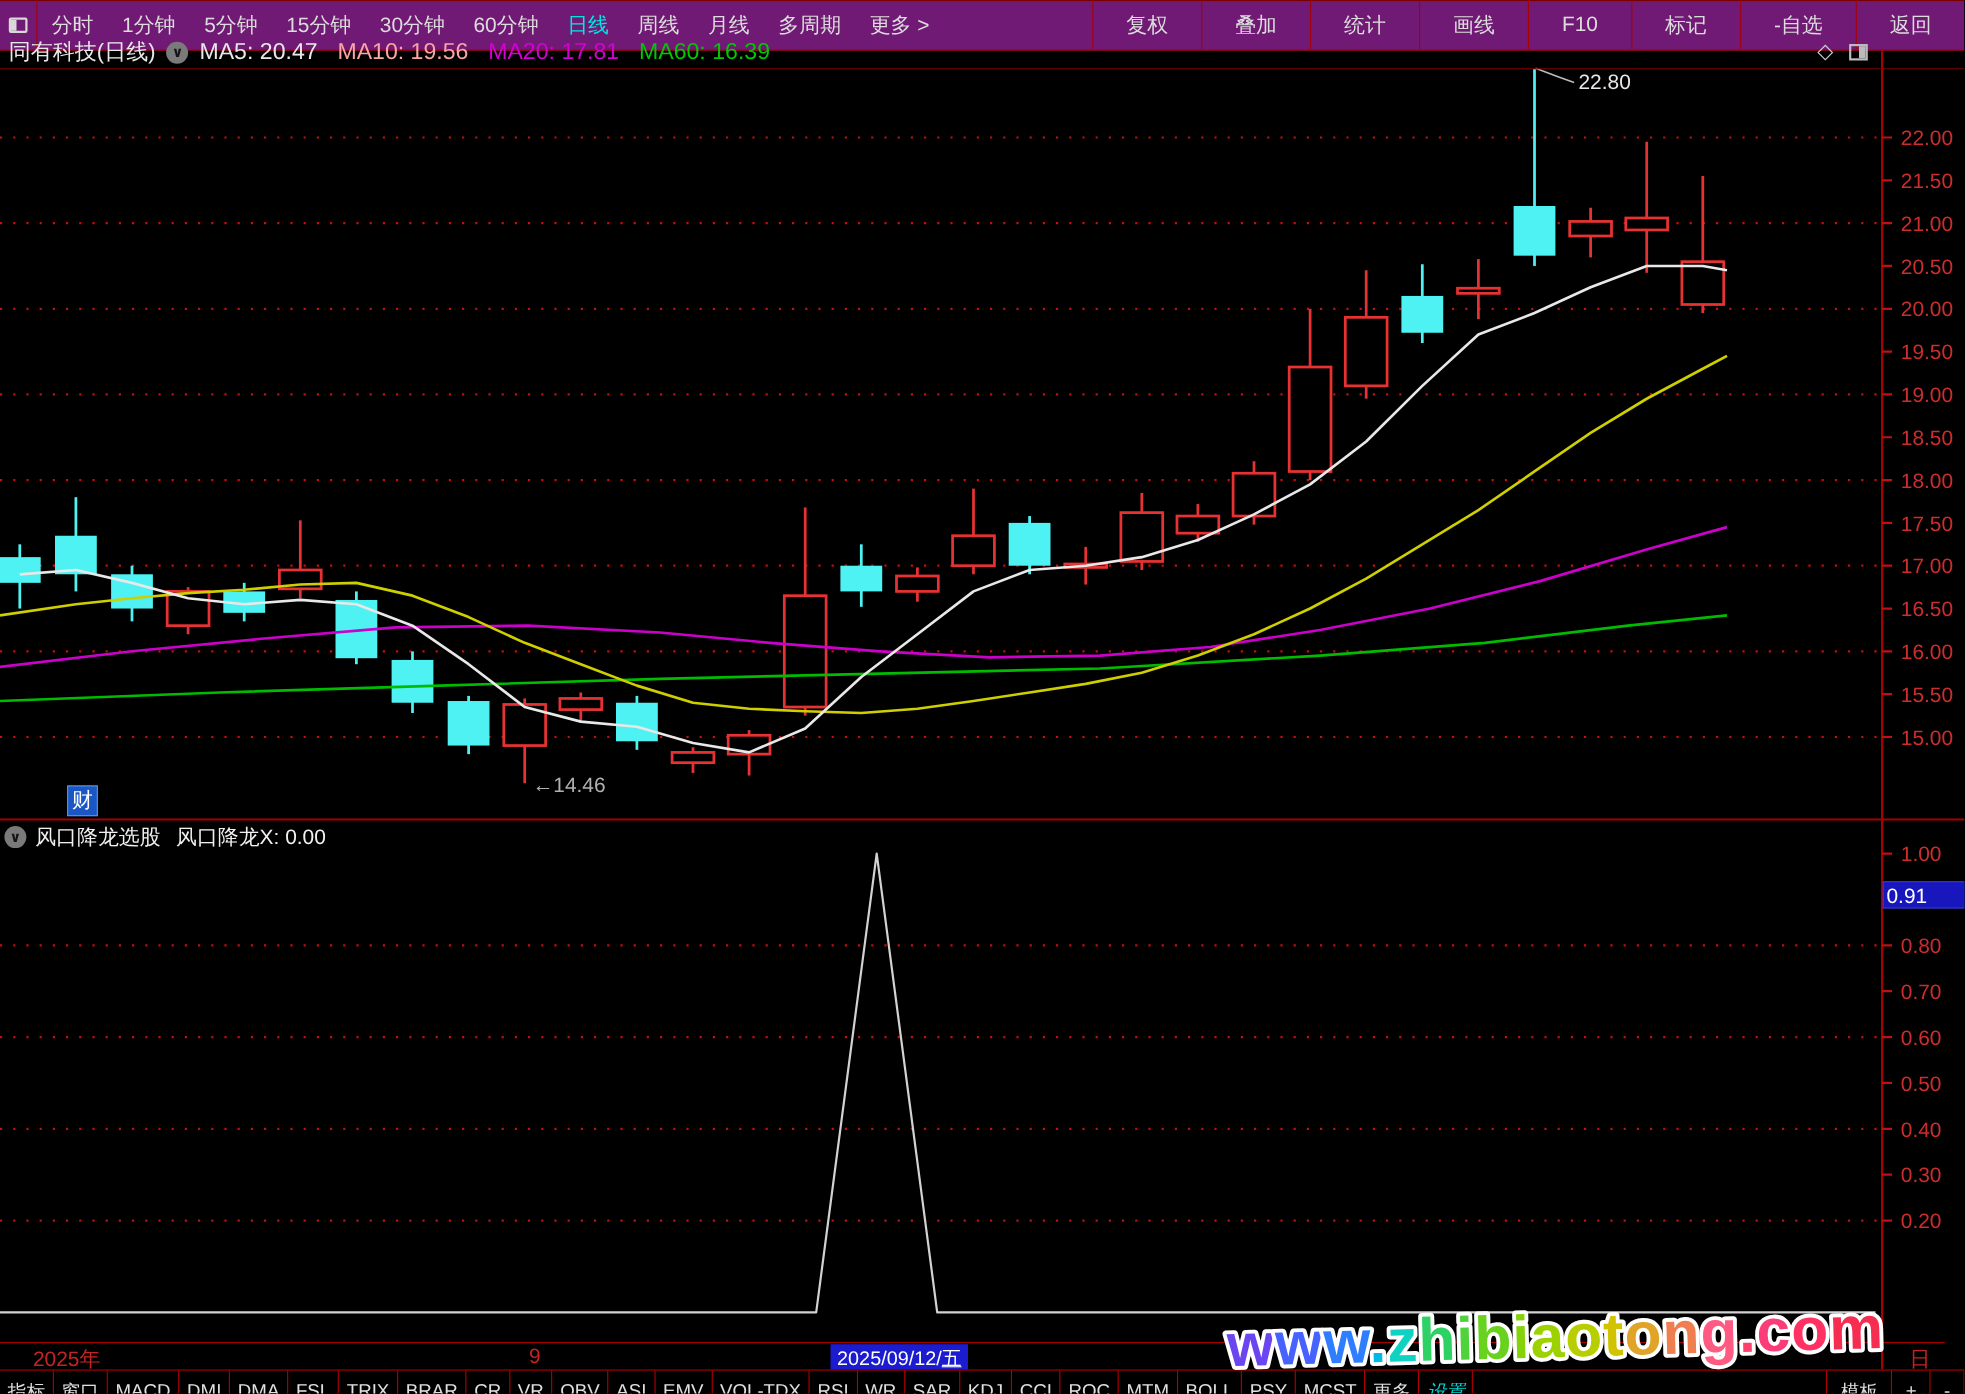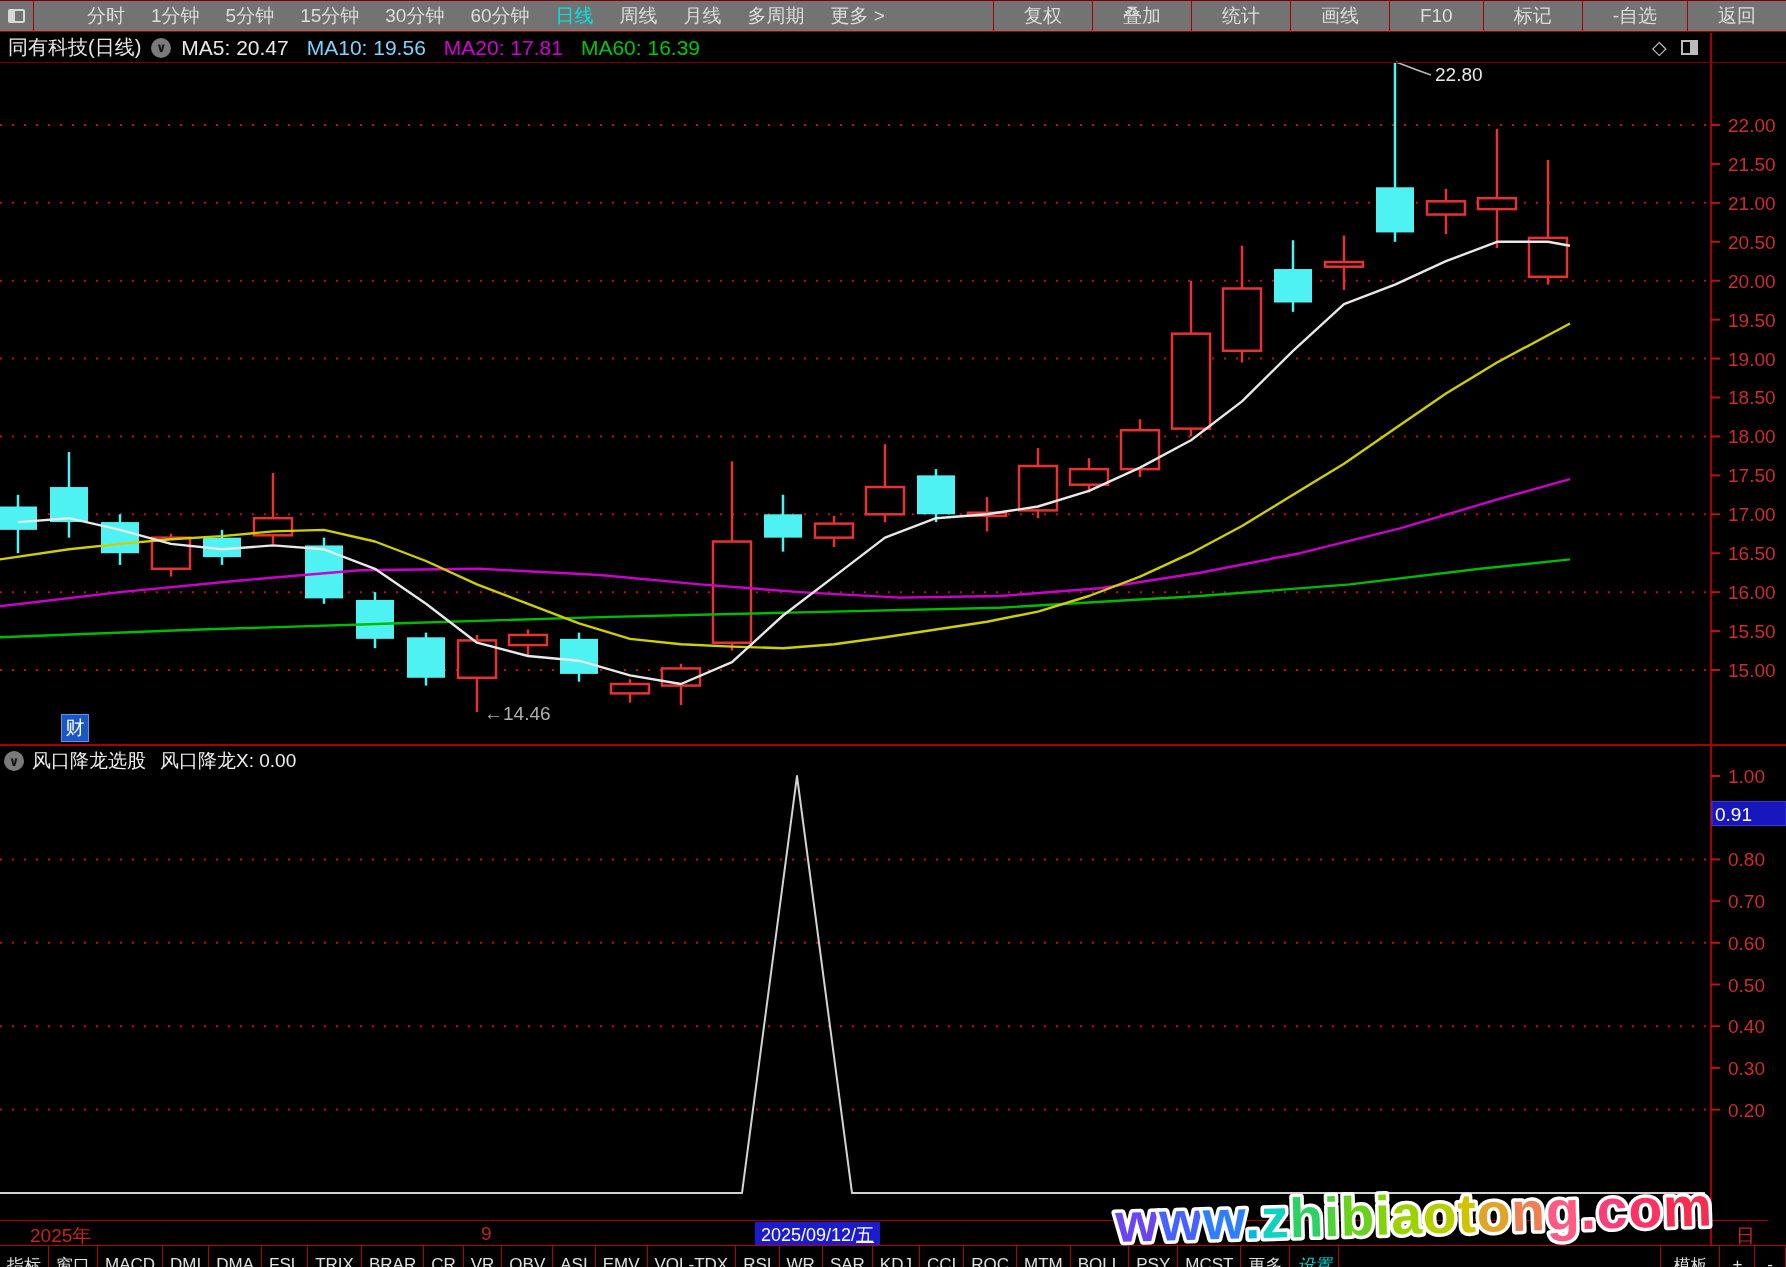--- a/index.html
+++ b/index.html
@@ -1,23 +1,23 @@
 <!DOCTYPE html>
 <html><head>
 <meta charset="utf-8">
 <style>
   html,body{margin:0;padding:0;background:#000;}
   .app{position:relative;width:1786px;height:1267px;background:#000;overflow:hidden;
        font-family:"Liberation Sans","DejaVu Sans",sans-serif;box-sizing:border-box;}
   .app *{box-sizing:border-box;}
 
   
-  .menubar{position:absolute;top:0;left:0;right:0;height:32px;background:#737373;
+  .menubar{position:absolute;top:0;left:0;right:0;height:46px;background:#701a75;
            border-top:1px solid #7a0000;border-bottom:1px solid #a80000;
-           display:flex;align-items:center;z-index:3;gap:40px;}
+           display:flex;align-items:center;z-index:3;}
   .win-cell{width:34px;height:100%;border-right:1px solid #a80000;display:flex;
             align-items:center;justify-content:center;}
   .win-glyph{width:17px;height:14px;border:2px solid #d8d8d8;border-radius:2px;position:relative;}
   .win-glyph::after{content:"";position:absolute;left:0;top:0;bottom:0;width:5px;background:#d8d8d8;}
   .menu-items{display:flex;align-items:center;height:100%;}
   .menu-item{color:#dcdcdc;font-size:19px;margin:0 13px;white-space:nowrap;cursor:pointer;}
   .menu-item.active{color:#00e5e5;}
   .menu-right{margin-left:auto;display:flex;height:100%;align-items:stretch;}
   .menu-btn{color:#dcdcdc;font-size:19px;padding:0 30px;border-left:1px solid #a80000;
             display:flex;align-items:center;white-space:nowrap;cursor:pointer;}
@@ -266,21 +266,21 @@
         <span class="menu-btn">-自选</span>
         <span class="menu-btn">返回</span>
       </div>
   </div>
 
   <div class="titlebar">
     <span class="symbol">同有科技(日线)</span>
     <span class="chev">∨</span>
     <span id="ma-legend" style="display:flex;align-items:center;">
         <span class="ma-item" style="color: rgb(232, 232, 232);">MA5: 20.47</span>
-        <span class="ma-item" style="color: #7dd3fc;">MA10: 19.56</span>
+        <span class="ma-item" style="color: #fca5a5;">MA10: 19.56</span>
         <span class="ma-item" style="color: rgb(212, 0, 212);">MA20: 17.81</span>
         <span class="ma-item" style="color: rgb(0, 200, 0);">MA60: 16.39</span>
       </span>
     <span class="title-icons">
       <span class="diamond">◇</span>
       <span class="pane"></span>
     </span>
   </div>
 
   <div class="sublegend">

